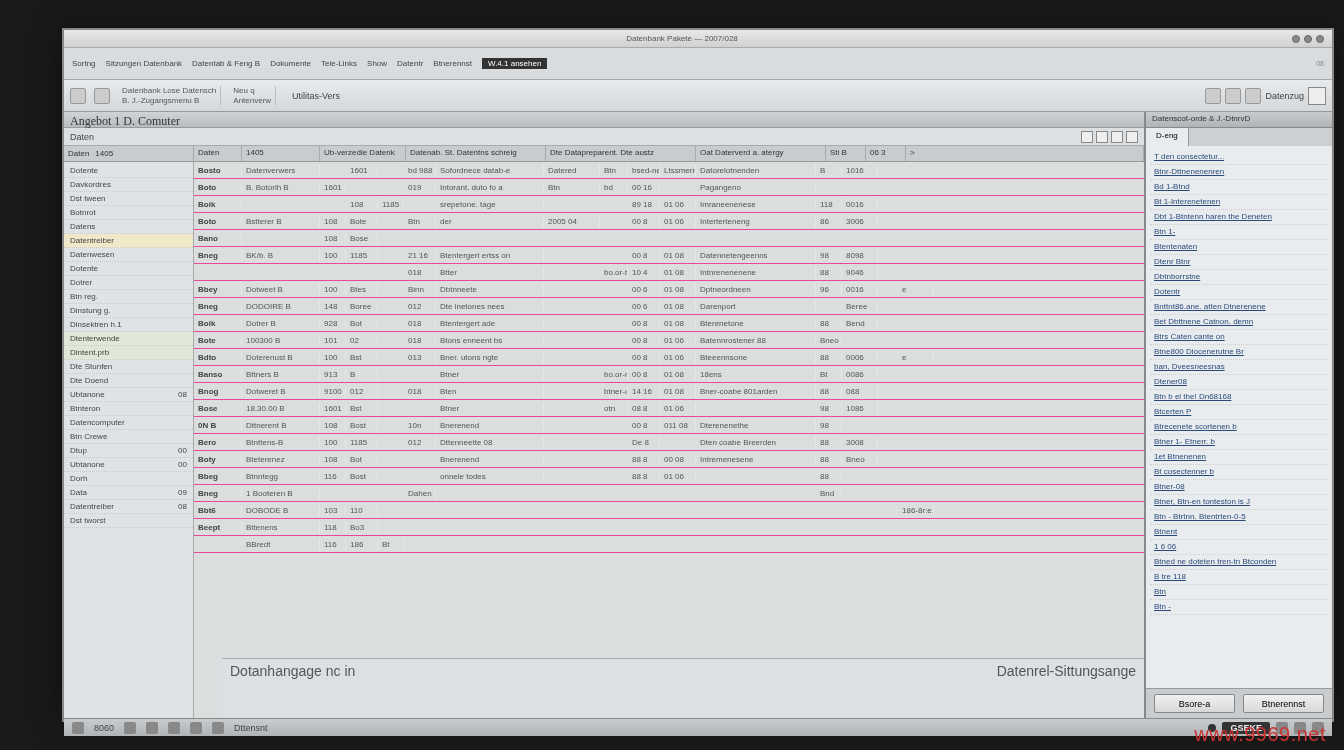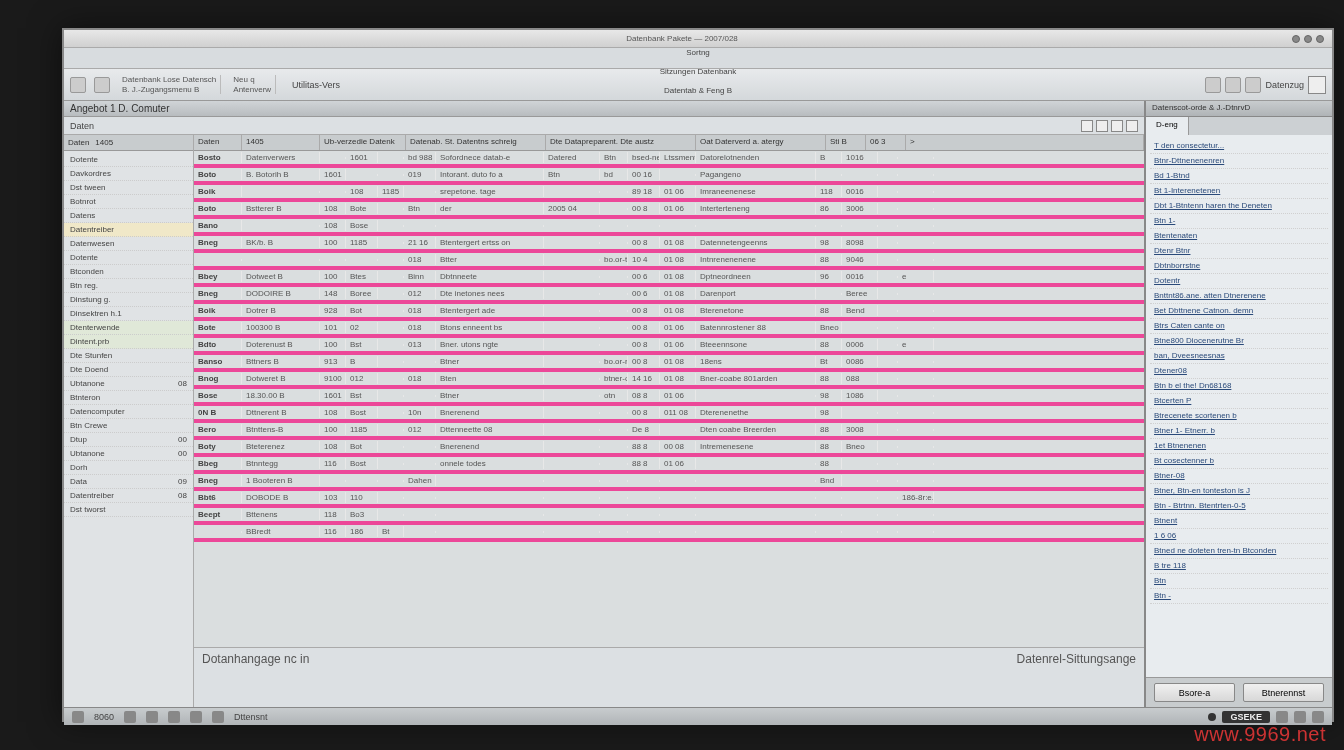--- a/index.html
+++ b/index.html
@@ -3,65 +3,65 @@
 <meta charset="utf-8">
 <style>
 * { box-sizing: border-box; margin: 0; padding: 0; font-family: Arial, sans-serif; }
 body { width: 1344px; height: 750px; overflow: hidden; background: #1a1a1a; position: relative; }
 .watermark { position: absolute; bottom: 4px; right: 18px; color: #cc3333; font-size: 20px; font-weight: normal; z-index: 1000; letter-spacing: 0.5px; }
 .monitor-frame { position: absolute; top: 28px; left: 62px; right: 10px; bottom: 28px; background: #c8cdd0; border: 2px solid #888; box-shadow: 0 0 30px rgba(0,0,0,0.5); filter: blur(0.6px); }
 .titlebar { height: 18px; background: linear-gradient(#e8e8e8, #d0d0d0); border-bottom: 1px solid #aaa; display: flex; align-items: center; padding: 4px 8px; font-size: 8px; color: #555; }
 .titlebar .center { flex: 1; text-align: center; }
 .titlebar .dots { display: flex; gap: 4px; }
 .titlebar .dot { width: 8px; height: 8px; border-radius: 50%; background: #888; border: 1px solid #666; }
-.menubar { height: 21px; background: #d8dcdf; border-bottom: 1px solid #aaa; display: flex; align-items: center; padding: 0 8px; gap: 10px; font-size: 8px; color: #444; flex-direction: column; }
+.menubar { height: 32px; background: #d8dcdf; border-bottom: 1px solid #aaa; display: flex; align-items: center; padding: 0 8px; gap: 10px; font-size: 8px; color: #444; }
 .menubar span { cursor: pointer; }
 .menubar .active { background: #333; color: #fff; padding: 1px 6px; }
 .toolbar { height: 32px; background: linear-gradient(#e8eaec, #d4d8db); border-bottom: 1px solid #999; display: flex; align-items: center; padding: 0 6px; gap: 8px; font-size: 9px; color: #444; }
 .toolbar .tb-group { display: flex; flex-direction: column; gap: 1px; padding: 0 4px; border-right: 1px solid #bbb; }
 .toolbar .tb-btn { width: 16px; height: 16px; background: #ccc; border: 1px solid #999; border-radius: 2px; }
 .toolbar .tb-label { font-size: 8px; color: #555; }
 .toolbar .tb-right { margin-left: auto; display: flex; gap: 4px; align-items: center; }
 .toolbar .tb-box { width: 18px; height: 18px; border: 1px solid #888; background: #eee; }
 .content { display: flex; height: calc(100% - 84px); background: #c4c8cb; }
 .main-pane { flex: 1; display: flex; flex-direction: column; border-right: 2px solid #888; }
-.pane-header { height: 16px; background: linear-gradient(#d0d4d7, #b8bcbf); border-bottom: 1px solid #999; font-size: 10px; color: #333; padding: 2px 6px; }
+.pane-header { height: 16px; background: linear-gradient(#d0d4d7, #b8bcbf); border-bottom: 1px solid #999; font-size: 12px; color: #333; padding: 2px 6px; font-family: Liberation Serif, serif; }
 .pane-controls { height: 18px; background: #dce0e3; border-bottom: 1px solid #aaa; display: flex; align-items: center; padding: 0 6px; font-size: 9px; color: #444; justify-content: space-between; }
 .pane-controls .ctrl-right { display: flex; gap: 3px; }
 .pane-controls .ctrl-btn { width: 12px; height: 12px; border: 1px solid #888; background: #eee; }
 .data-section { flex: 1; display: flex; overflow: hidden; background: #dadedf; }
 .left-tree { width: 130px; background: #e0e3e5; border-right: 1px solid #aaa; overflow: hidden; }
 .tree-header { height: 16px; background: #c8ccce; border-bottom: 1px solid #999; font-size: 8px; color: #333; display: flex; align-items: center; padding: 0 4px; gap: 6px; }
 .tree-list { padding: 2px 0; }
 .tree-item { font-size: 8px; color: #444; padding: 2px 6px; display: flex; justify-content: space-between; border-bottom: 1px dotted #ccc; }
 .tree-item.hl { background: #f0e8c8; }
 .tree-item.hl2 { background: #e0e8d8; }
 .grid-section { flex: 1; display: flex; flex-direction: column; overflow: hidden; }
 .grid-header { height: 16px; background: #c8ccce; border-bottom: 1px solid #999; display: flex; font-size: 8px; color: #333; }
 .grid-header > div { padding: 2px 4px; border-right: 1px solid #aaa; }
 .grid-body { flex: 1; overflow: hidden; }
-.grid-row { display: flex; font-size: 8px; color: #555; border-bottom: 4px solid #ec4899; height: 17px; align-items: center; }
+.grid-row { display: flex; font-size: 8px; color: #555; border-bottom: 1px solid #ec4899; height: 17px; align-items: center; }
 .grid-row > div { padding: 1px 4px; border-right: 1px solid #e8e8e8; overflow: hidden; white-space: nowrap; }
 .grid-row .c0 { width: 48px; font-weight: bold; color: #444; }
 .grid-row .c1 { width: 78px; }
 .grid-row .c2 { width: 26px; }
 .grid-row .c3 { width: 32px; }
 .grid-row .c4 { width: 26px; }
 .grid-row .c5 { width: 32px; }
 .grid-row .c6 { width: 108px; }
 .grid-row .c7 { width: 56px; }
 .grid-row .c8 { width: 28px; }
 .grid-row .c9 { width: 32px; }
 .grid-row .c10 { width: 36px; }
 .grid-row .c11 { width: 120px; }
 .grid-row .c12 { width: 26px; }
 .grid-row .c13 { width: 36px; }
 .grid-row .c14 { width: 20px; }
 .grid-row .c15 { width: 36px; }
-.grid-footer { height: 60px; background: #dce0e3; border-top: 1px solid #aaa; padding: 4px 8px; font-size: 12px; color: #555; }
+.grid-footer { height: 60px; background: #dce0e3; border-top: 1px solid #aaa; padding: 4px 8px; font-size: 14px; color: #555; margin-left: 28px; }
 .grid-footer .frow { display: flex; gap: 20px; margin-bottom: 4px; }
 .grid-footer .fbox { border: 1px solid #aaa; padding: 2px 6px; background: #eee; }
 .right-pane { width: 186px; background: #84cc16; display: flex; flex-direction: column; }
 .right-header { height: 16px; background: linear-gradient(#c8ccce, #b0b4b7); border-bottom: 1px solid #888; font-size: 8px; color: #333; padding: 2px 6px; }
 .right-tabs { height: 18px; background: #ccd0d3; display: flex; font-size: 8px; }
 .right-tabs .tab { padding: 3px 10px; background: #b8bcbf; border-right: 1px solid #999; }
 .right-tabs .tab.active { background: #e8ecef; }
 .right-list { flex: 1; background: #e8ecef; overflow: hidden; padding: 4px; }
 .right-item { font-size: 8px; color: #2a4a7a; padding: 1px 4px; text-decoration: underline; cursor: pointer; border-bottom: 1px dotted #d0d0d0; line-height: 1.5; }
 .right-buttons { height: 30px; display: flex; gap: 8px; padding: 5px 8px; background: #c8ccce; border-top: 1px solid #999; }
@@ -172,21 +172,21 @@
               </div>
               <div class="tree-item">
                 <span>Datenwesen</span>
                 <span></span>
               </div>
               <div class="tree-item">
                 <span>Dotente</span>
                 <span></span>
               </div>
               <div class="tree-item">
-                <span>Btconden</span>
+                <span>Dotrer</span>
                 <span></span>
               </div>
               <div class="tree-item">
                 <span>Btn reg.</span>
                 <span></span>
               </div>
               <div class="tree-item">
                 <span>Dinstung g.</span>
                 <span></span>
               </div>

